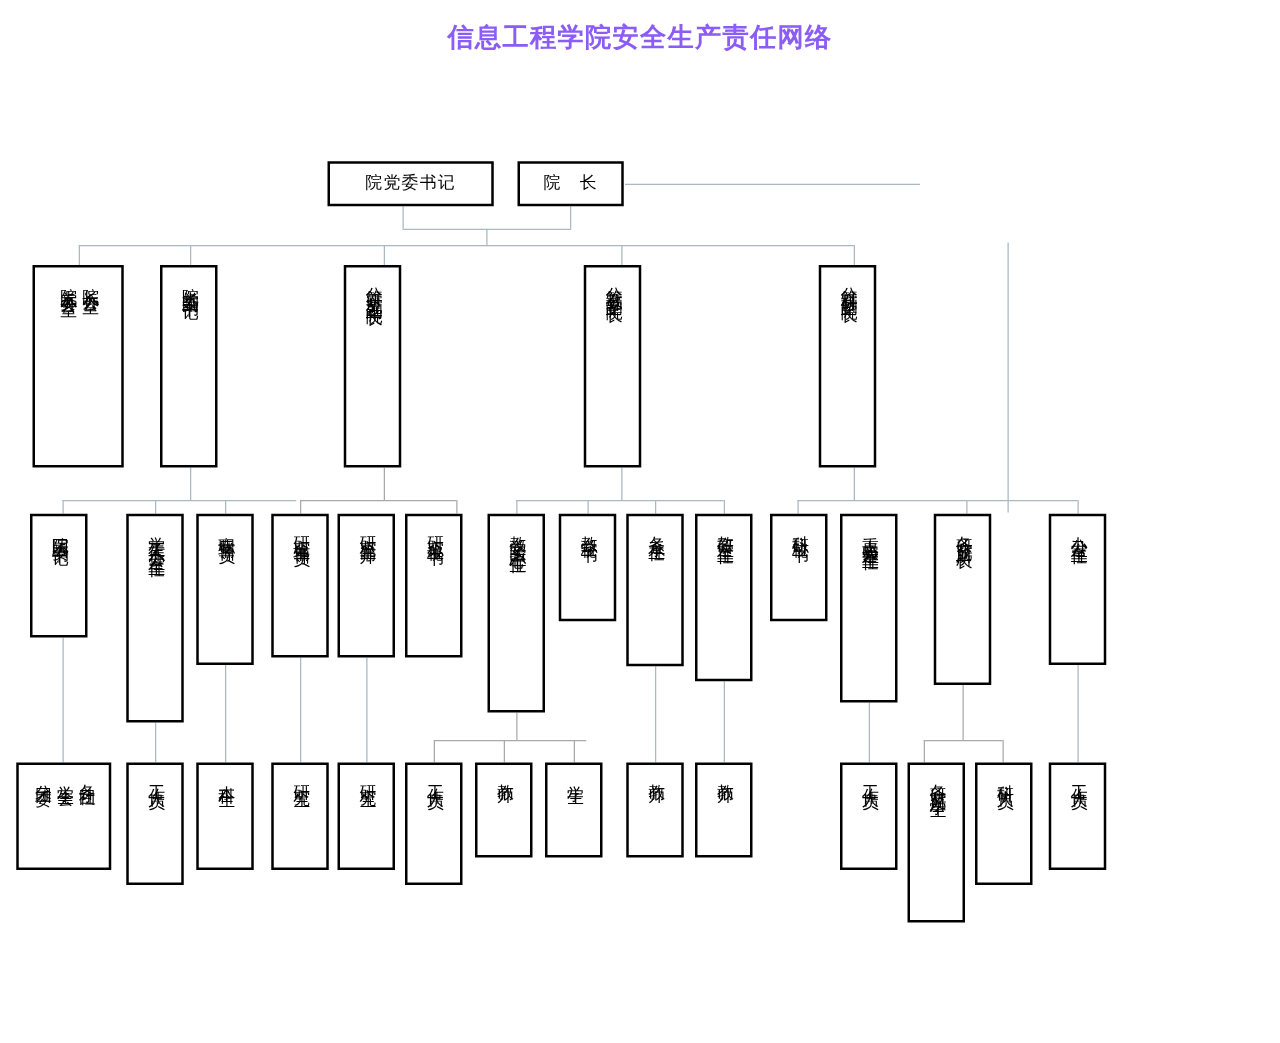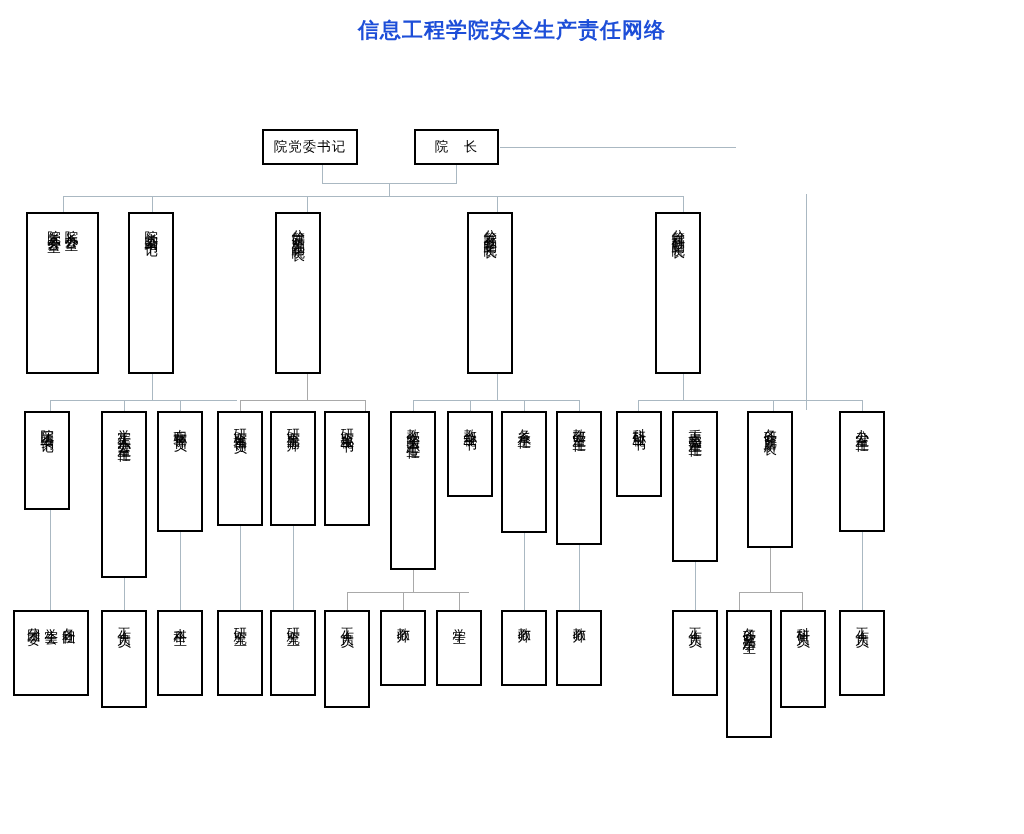--- a/index.html
+++ b/index.html
@@ -21,21 +21,21 @@
   }
   .title {
     position: absolute;
     left: 0;
     top: 16px;
     width: 1024px;
     text-align: center;
     font-size: 21px;
     font-weight: bold;
     letter-spacing: 1px;
-    color: #1d4ed8;
+    color: #8b5cf6;
     font-family: "DejaVu Sans", "Liberation Sans", sans-serif;
   }
   .node {
     position: absolute;
     box-sizing: border-box;
     border: 2.5px solid #000;
     background: #ffffff;
     z-index: 5;
     display: flex;
     align-items: center;
@@ -150,21 +150,21 @@
 
   <div class="line v" style="left:695px; top:562px; height:48px;"></div>
 
   <div class="line v grey" style="left:770px; top:548px; height:44px;"></div>
   <div class="line h grey" style="left:739px; top:592px; width:63px;"></div>
   <div class="line v grey" style="left:739px; top:592px; height:18px;"></div>
   <div class="line v grey" style="left:802px; top:592px; height:18px;"></div>
 
   <div class="line v" style="left:862px; top:532px; height:78px;"></div>
 
-  <div class="node h" style="left:262px; top:129px; width:96px; height:36px;">
+  <div class="node h" style="left:262px; top:129px; width:133px; height:36px;">
     <span class="txt">院党委书记</span>
   </div>
 
   <div class="node h" style="left:414px; top:129px; width:85px; height:36px;">
     <span class="txt">院　长</span>
   </div>
 
 
   <div class="node v multi" style="left:26px; top:212px; width:73px; height:162px;">
     <span class="txt">院长办公室

